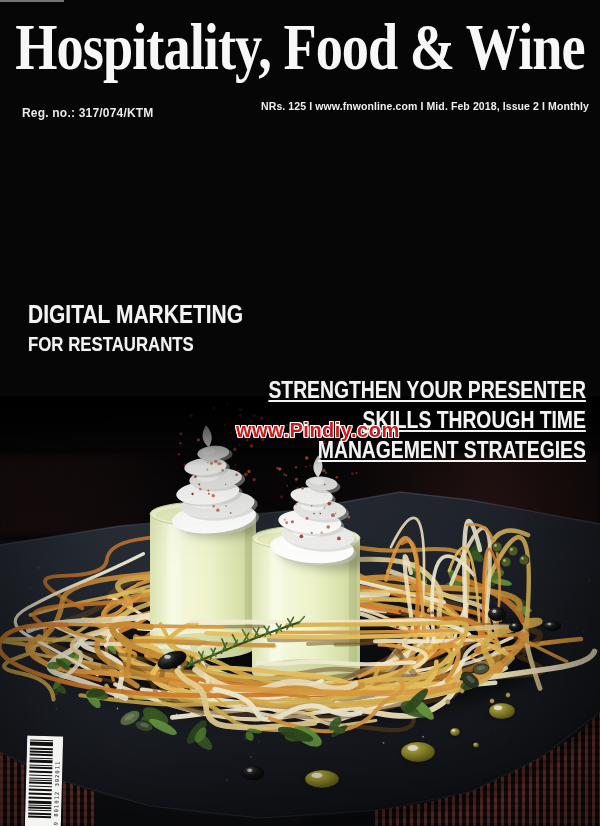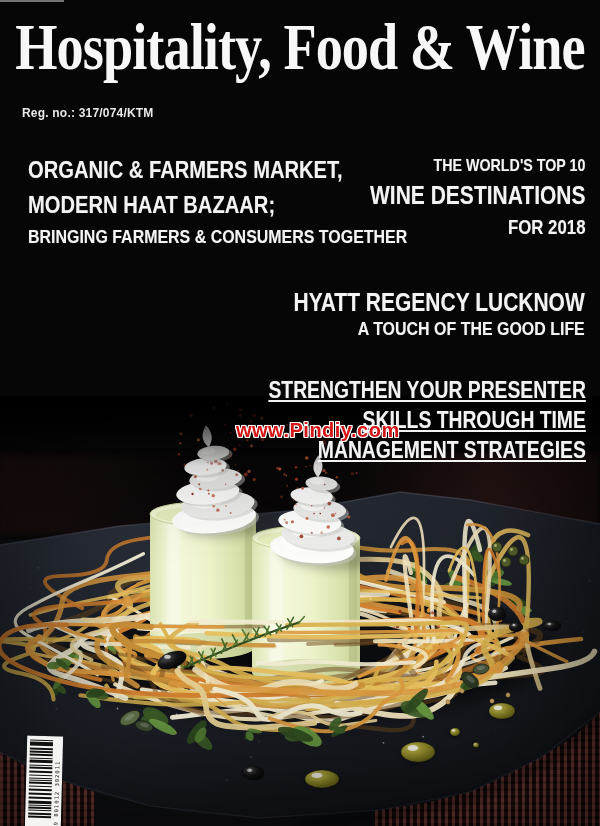--- a/index.html
+++ b/index.html
@@ -56,20 +56,21 @@
 </style>
 </head>
 <body>
 
 <div class="cover">
 
   <header class="masthead">
     <div class="scan-sliver"></div>
     <h1 class="title">Hospitality, Food &amp; Wine</h1>
     <div class="reg">Reg. no.: 317/074/KTM</div>
+    <div class="issue">NRs. 125 I www.fnwonline.com I Mid. Feb 2018, Issue 2 I Monthly</div>
   </header>
 
   <section class="photo">
     <div class="mat mat-band"></div>
     <div class="mat-band-shade"></div>
     <div class="mat mat-bl"></div>
     <div class="mat mat-br"></div>
 
     <svg id="food-svg" viewBox="0 0 600 430">
       <defs>
@@ -638,37 +639,27 @@
           <circle cx="370.64642355777323" cy="202.62606989359483" r="0.9" fill="#fff" opacity="0.5"></circle>
           <circle cx="284.7766195330769" cy="257.0864635845646" r="0.9" fill="#fff" opacity="0.5"></circle>
           <circle cx="474.4819044973701" cy="254.74201706470922" r="0.9" fill="#fff" opacity="0.5"></circle>
         </g>
     </svg>
 
     <div class="photo-topfade"></div>
     <div class="vignette"></div>
   </section>
 
-  <div class="hl left" style="left:28px;top:158px;">
-    <div class="ln f24">ORGANIC &amp; FARMERS MARKET,</div>
-    <div class="ln f24" style="margin-top:11px;">MODERN HAAT BAZAAR;</div>
-    <div class="ln f19" style="margin-top:10px;">BRINGING FARMERS &amp; CONSUMERS TOGETHER</div>
+
+
+  <div class="hl left" style="left:28px;top:302px;">
+    <div class="ln f25">DIGITAL MARKETING</div>
+    <div class="ln f20" style="margin-top:7px;">FOR RESTAURANTS</div>
   </div>
 
-  <div class="hl right" style="right:15px;top:157px;">
-    <div class="ln f17">THE WORLD'S TOP 10</div>
-    <div class="ln f25" style="margin-top:9px;">WINE DESTINATIONS</div>
-    <div class="ln f20" style="margin-top:9px;">FOR 2018</div>
-  </div>
-
-
-  <div class="hl right" style="right:15px;top:290px;">
-    <div class="ln f25">HYATT REGENCY LUCKNOW</div>
-    <div class="ln f19" style="margin-top:4px;">A TOUCH OF THE GOOD LIFE</div>
-  </div>
 
 
   <div class="hl right" style="right:14px;top:379px;text-decoration:underline;">
     <div class="ln f23">STRENGTHEN  YOUR PRESENTER</div>
     <div class="ln f23" style="margin-top:7px;">SKILLS THROUGH TIME</div>
     <div class="ln f23" style="margin-top:7px;">MANAGEMENT STRATEGIES</div>
   </div>
 
   <div class="watermark" style="color: rgb(213, 22, 22);">www.Pindiy.com</div>
 

